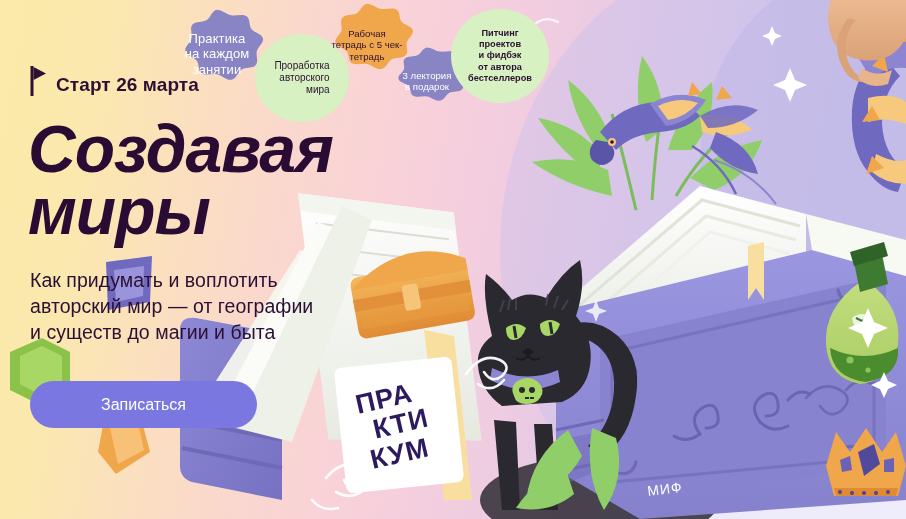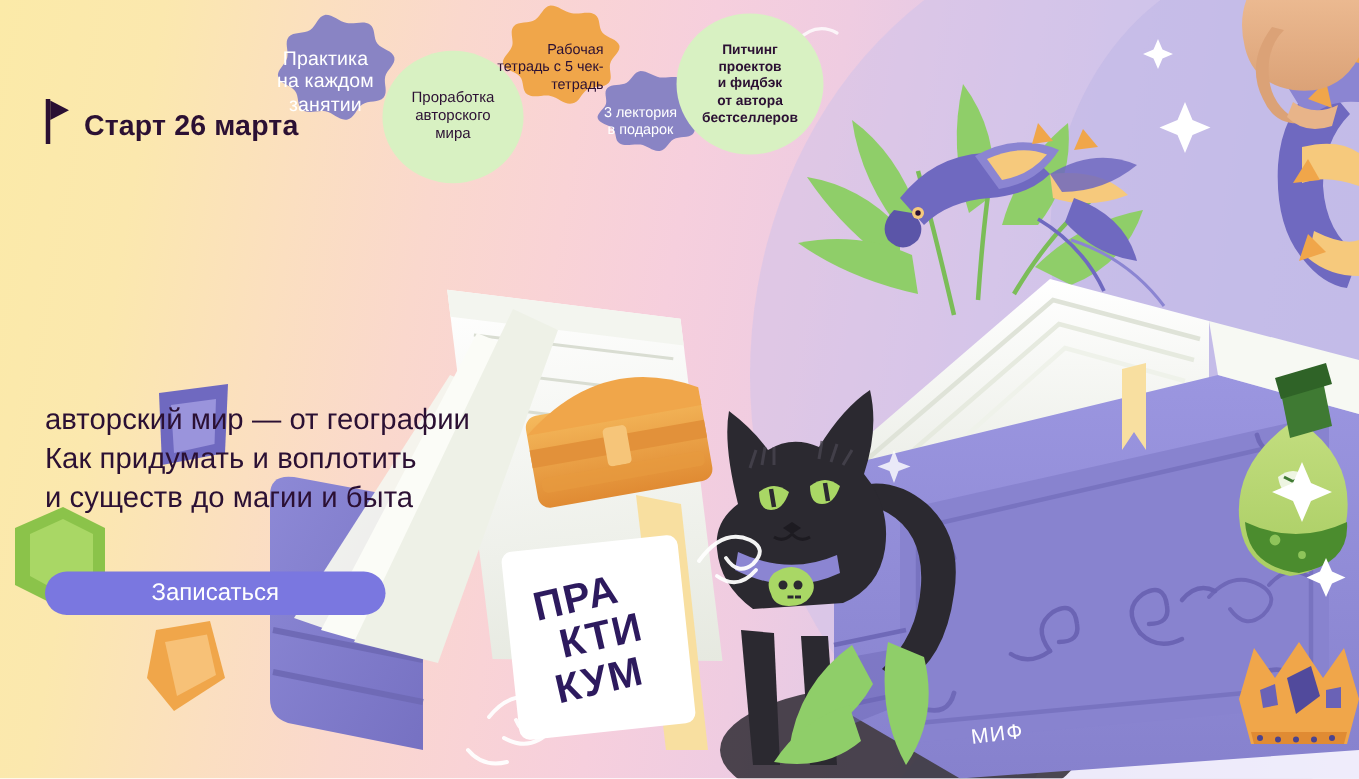--- a/index.html
+++ b/index.html
@@ -35,25 +35,25 @@
     position:absolute;display:flex;align-items:center;justify-content:center;
     text-align:center;line-height:1.18;
   }
   .badge .blobwrap{position:absolute;inset:0;}
   .badge .blobwrap svg{display:block;width:100%;height:100%;}
   .badge .btxt{position:relative;z-index:2;padding:0 6px;}
 
   .badge-practice{left:166px;top:8px;width:102px;height:92px;}
   .badge-practice .btxt{color:#ffffff;font-size:13px;font-weight:400;letter-spacing:.1px;}
 
-  .badge-world{left:254px;top:33px;width:96px;height:90px;}
+  .badge-world{left:254px;top:33px;width:96px;height:90px;text-align:right;}
   .badge-world .btxt{color:#2b1033;font-size:10px;font-weight:400;}
 
   .badge-workbook{left:316px;top:2px;width:102px;height:86px;}
-  .badge-workbook .btxt{color:#2b1033;font-size:9.6px;font-weight:400;text-align:right;}
+  .badge-workbook .btxt{color:#2b1033;font-size:9.6px;font-weight:400;}
 
   .badge-lectures{left:381px;top:46px;width:92px;height:70px;}
   .badge-lectures .btxt{color:#ffffff;font-size:9.6px;font-weight:400;}
 
   .badge-pitch{left:450px;top:8px;width:100px;height:96px;}
   .badge-pitch .btxt{color:#2b1033;font-size:9.2px;font-weight:700;line-height:1.22;}
 
   
   .start-row{
     position:absolute;left:30px;top:66px;display:flex;align-items:flex-end;gap:9px;z-index:5;
@@ -76,21 +76,21 @@
   .subtitle{
     position:absolute;left:30px;top:268px;z-index:5;
     margin:0;color:#2b1033;
     font-size:19.5px;line-height:1.33;font-weight:400;letter-spacing:.05px;
     max-width:400px;
   }
   .subtitle span{display:block;white-space:nowrap;}
 
   .cta{
     position:absolute;left:30px;top:381px;z-index:6;
-    width:227px;height:29px;border:none;border-radius:26px;
+    width:227px;height:47px;border:none;border-radius:26px;
     background:#7a77e0;color:#fff;font-size:16px;font-weight:400;
     font-family:"Liberation Sans","DejaVu Sans",sans-serif;
     cursor:pointer;display:flex;align-items:center;justify-content:center;
   }
 
   
   .sticker{
     position:absolute;left:340px;top:362px;width:118px;height:126px;z-index:5;
     transform:rotate(-10deg);
   }
@@ -440,24 +440,28 @@
   <div class="start-row">
     <span>
       <svg class="flag-icon" viewBox="0 0 17 30" aria-hidden="true">
         <path d="M2 0 L2 30" stroke="#2b1033" stroke-width="3" stroke-linecap="round"></path>
         <path d="M3.5 1 L16 7.5 L3.5 14 Z" fill="#2b1033"></path>
       </svg>
     </span>
     <span class="start-text">Старт 26 марта</span>
   </div>
 
+  <h1 class="headline">
+    <span>Создавая</span>
+    <span>миры</span>
+  </h1>
 
   <p class="subtitle">
+    <span>Как придумать и воплотить</span>
     <span>авторский мир — от географии</span>
-    <span>Как придумать и воплотить</span>
     <span>и существ до магии и быта</span>
   </p>
 
   <button class="cta">Записаться</button>
 
   <div class="sticker">
     <div class="paper"></div>
     <div class="stxt">
       <span class="s1">ПРА</span>
       <span class="s2">КТИ</span>

